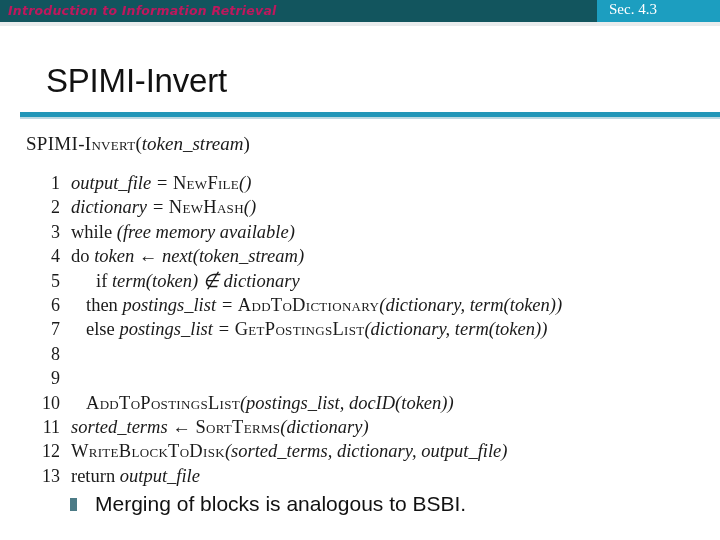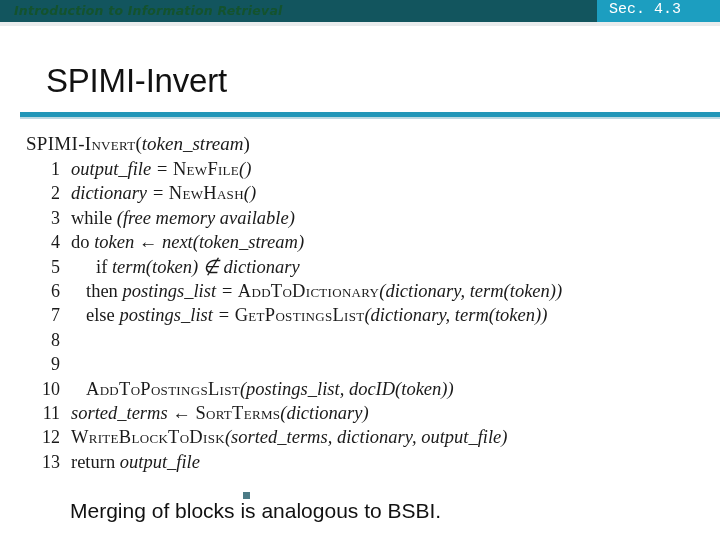--- a/index.html
+++ b/index.html
@@ -34,29 +34,28 @@
     width: 123px; height: 22px;
     background: #1c9ec0;
   }
   #course-title {
     position: absolute;
     left: 8px; top: 3px;
     font-family: "DejaVu Sans", sans-serif;
     font-style: italic;
     font-weight: bold;
     font-size: 12.5px;
-    color: #14532d;
+    color: #be185d;
     letter-spacing: 0.2px;
     white-space: nowrap;
-    margin-left: 6px;
   }
   #section-label {
     position: absolute;
     left: 609px; top: 1px;
-    font-family: Liberation Mono, monospace;
+    font-family: Liberation Serif, serif;
     font-size: 15px;
     color: #ffffff;
     white-space: nowrap;
   }
   #header-underline {
     position: absolute;
     left: 0; top: 22px;
     width: 720px; height: 4px;
     background: #e9eced;
   }
@@ -89,21 +88,21 @@
     position: absolute;
     left: 26px; top: 131px;
     width: 690px;
     font-family: "Liberation Serif", serif;
     color: #1a1a1a;
   }
   .code-head {
     font-size: 19px;
     line-height: 25px;
     white-space: nowrap;
-    margin-bottom: 1px;
+    margin-bottom: 15px;
   }
   .code-row {
     display: flex;
     align-items: baseline;
     line-height: 24.4px;
     white-space: nowrap;
   }
   .ln {
     display: inline-block;
     width: 34px;
@@ -132,21 +131,20 @@
     letter-spacing: 0.3px;
   }
   .op { font-style: normal; }
 
   
   #bullet-row {
     position: absolute;
     left: 70px; top: 492px;
     display: flex;
     align-items: center;
-    flex-direction: column;
   }
   #bullet-marker {
     width: 7px; height: 13px;
     background: #4c7b86;
     margin-right: 18px;
     flex: 0 0 7px;
   }
   #bullet-text {
     font-family: "Liberation Sans", sans-serif;
     font-size: 21px;

